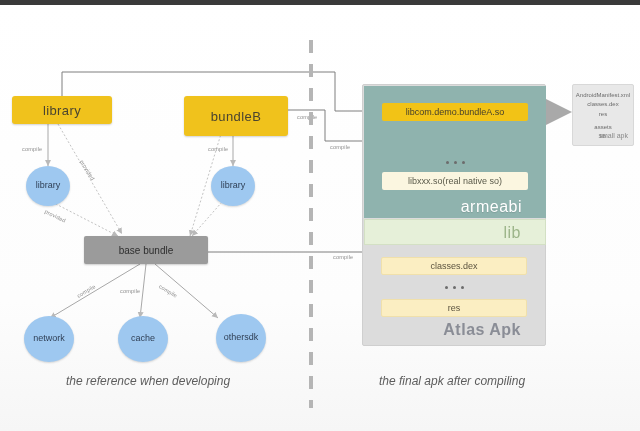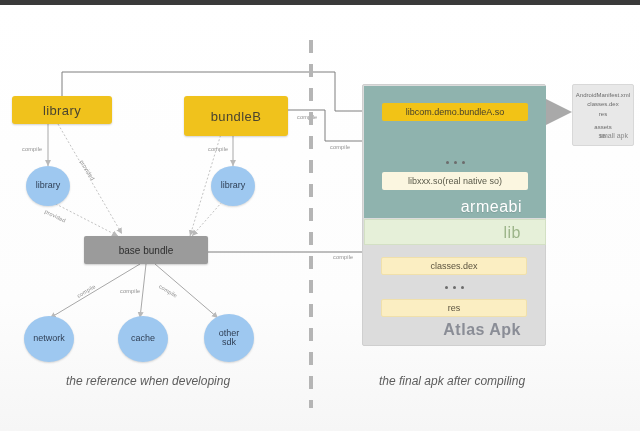--- a/index.html
+++ b/index.html
@@ -122,21 +122,21 @@
   </div>
 
   <div class="abs circ" style="left:24px;top:316px;width:50px;height:46px;">
     <span>network</span>
   </div>
 
   <div class="abs circ" style="left:118px;top:316px;width:50px;height:46px;">
     <span>cache</span>
   </div>
 
-  <div class="abs circ" style="left:204px;top:314px;width:50px;height:48px;flex-direction:column;">
+  <div class="abs circ" style="left:216px;top:314px;width:50px;height:48px;">
     <span>other</span>
     <span>sdk</span>
   </div>
 
   <div class="abs divider" style="left:309px;top:40px;height:368px;"></div>
 
   <div class="abs atlas" style="left:362px;top:84px;width:184px;height:262px;">
 
     <div class="abs armeabi" style="left:1px;top:1px;width:182px;height:132px;">
 

